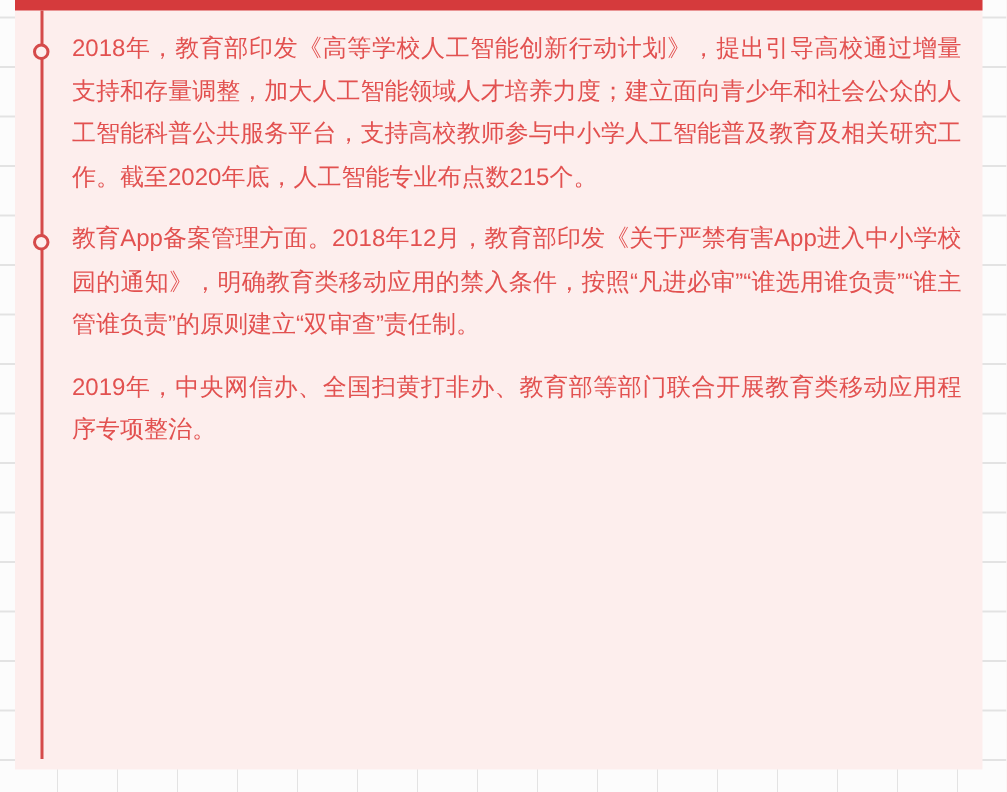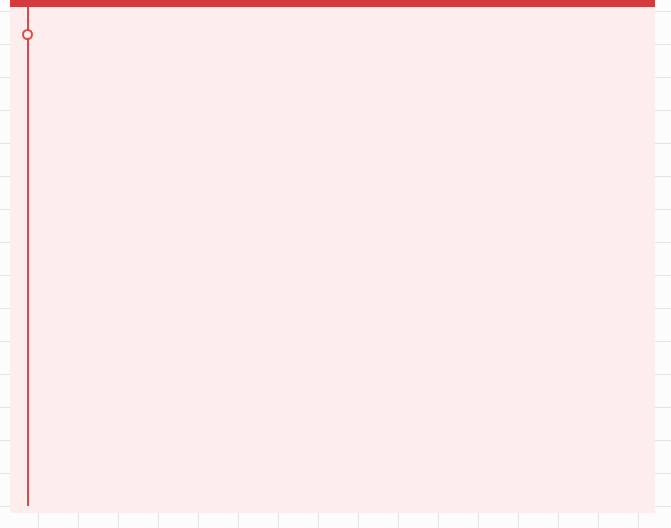--- a/index.html
+++ b/index.html
@@ -72,15 +72,24 @@
 
 <div class="grid-bg"></div>
 
 <div class="panel">
   <div class="top-bar"></div>
   <div class="timeline-line"></div>
 
   <div class="content">
     <div class="para">
       <span class="dot"></span>
+      <span>2018年，教育部印发《高等学校人工智能创新行动计划》，提出引导高校通过增量支持和存量调整，加大人工智能领域人才培养力度；建立面向青少年和社会公众的人工智能科普公共服务平台，支持高校教师参与中小学人工智能普及教育及相关研究工作。截至2020年底，人工智能专业布点数215个。</span>
+    </div>
+    <div class="para">
+      <span class="dot"></span>
+      <span>教育App备案管理方面。2018年12月，教育部印发《关于严禁有害App进入中小学校园的通知》，明确教育类移动应用的禁入条件，按照“凡进必审”“谁选用谁负责”“谁主管谁负责”的原则建立“双审查”责任制。</span>
+    </div>
+    <div class="para">
+      
+      <span>2019年，中央网信办、全国扫黄打非办、教育部等部门联合开展教育类移动应用程序专项整治。</span>
     </div>
   </div>
 </div>
 
 </body></html>

